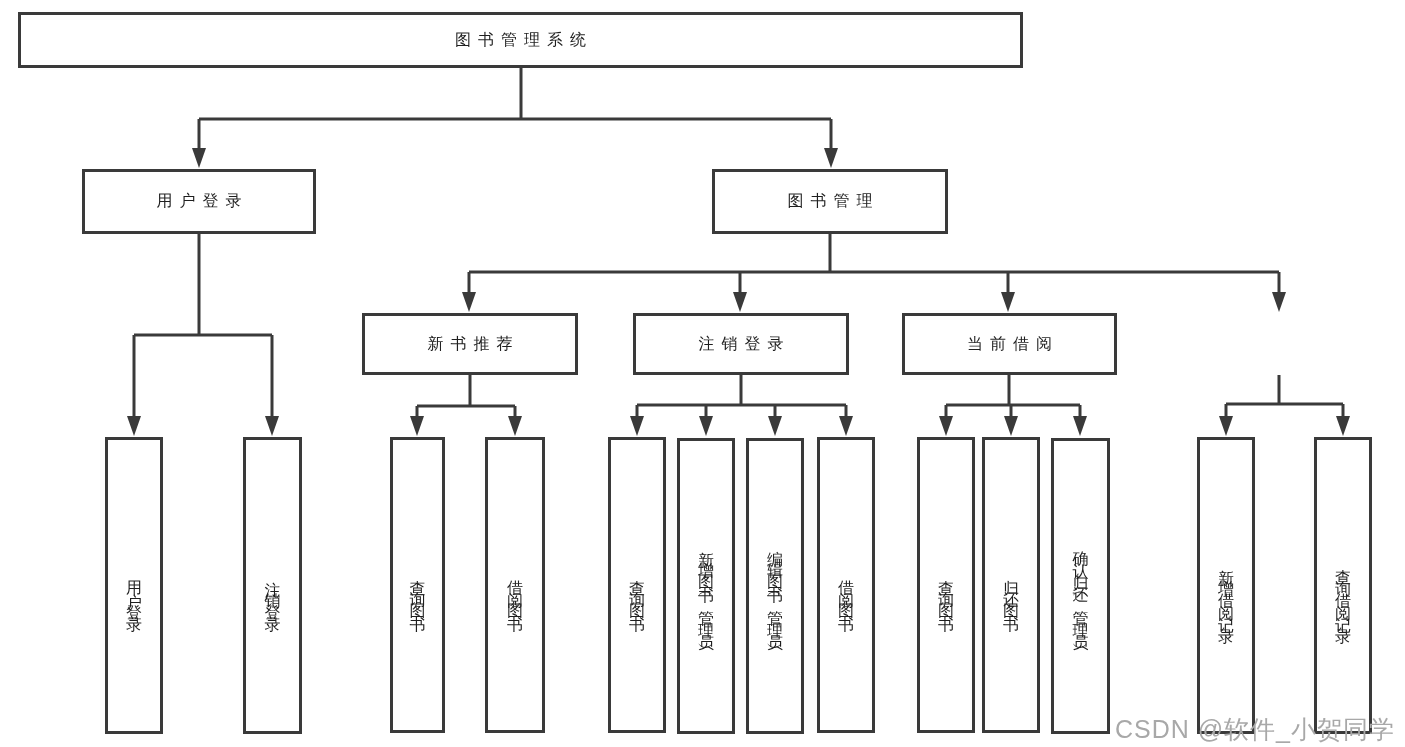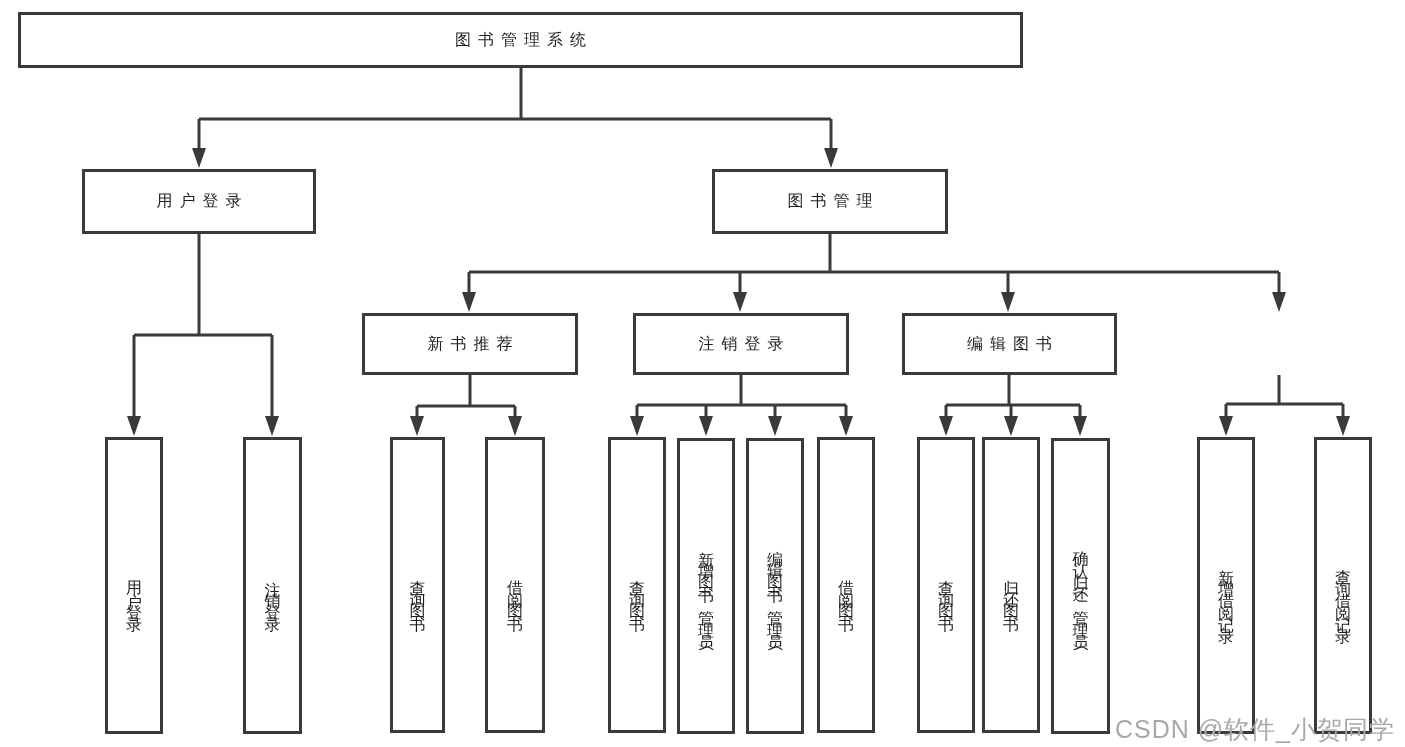--- a/index.html
+++ b/index.html
@@ -139,21 +139,21 @@
     <span class="lbl">注销登录</span>
   </div>
 
   <div class="node h" style="left:362px; top:313px; width:216px; height:62px;">
     <span class="lbl">新书推荐</span>
   </div>
   <div class="node h" style="left:633px; top:313px; width:216px; height:62px;">
     <span class="lbl">注销登录</span>
   </div>
   <div class="node h" style="left:902px; top:313px; width:215px; height:62px;">
-    <span class="lbl">编辑图书</span>
+    <span class="lbl">当前借阅</span>
   </div>
 
   <div class="node v" style="left:390px; top:437px; width:55px; height:296px;">
     <span class="lbl">查询图书</span>
   </div>
   <div class="node v" style="left:485px; top:437px; width:60px; height:296px;">
     <span class="lbl">借阅图书</span>
   </div>
 
   <div class="node v" style="left:608px; top:437px; width:58px; height:296px;">

